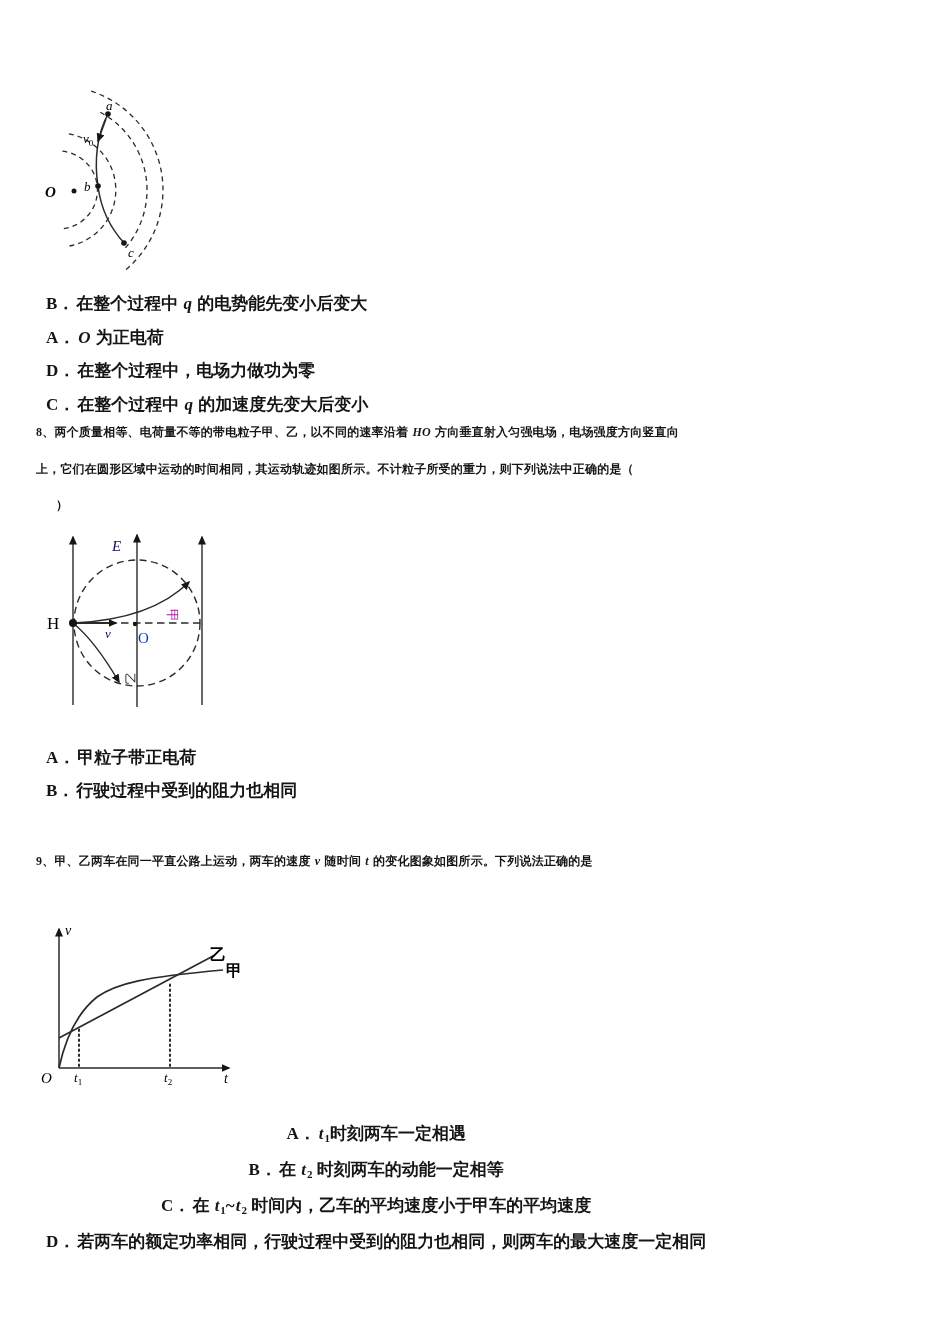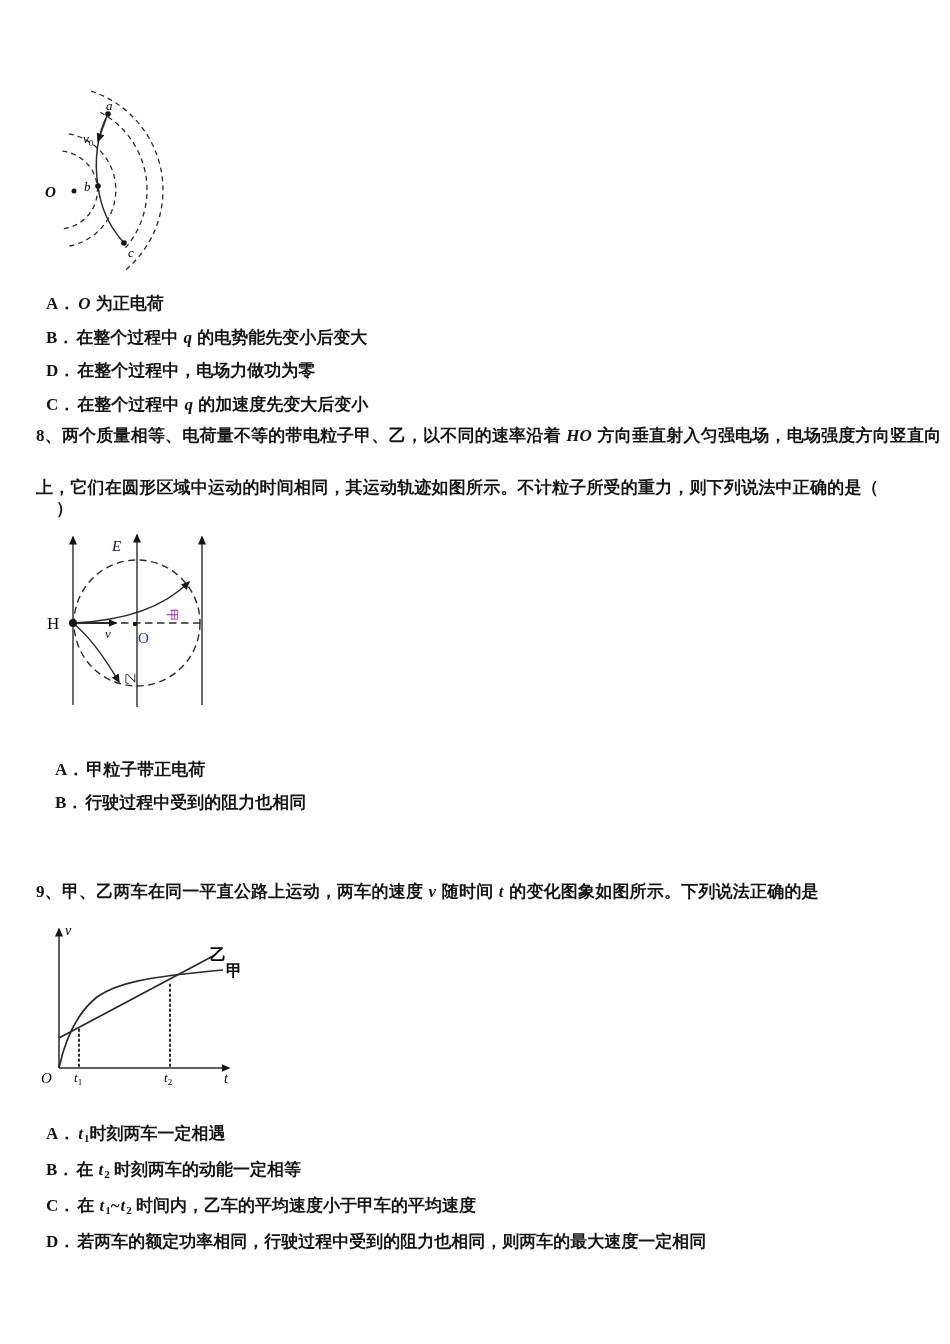--- a/index.html
+++ b/index.html
@@ -1,18 +1,18 @@
 <!DOCTYPE html>
 <html><head>
 <meta charset="utf-8">
 <style>
   html,body{margin:0;padding:0;background:#ffffff;}
   .page{position:relative;width:950px;height:1344px;background:#ffffff;overflow:hidden;
         font-family:"Liberation Serif","DejaVu Serif",serif;color:#151515;}
-  .line{position:absolute;white-space:nowrap;font-size:17px;font-weight:700;letter-spacing:0.2px;}
+  .line{position:absolute;white-space:nowrap;font-size:12px;font-weight:700;letter-spacing:0.2px;}
   .opts{position:absolute;font-size:17px;font-weight:700;}
   .opt{white-space:nowrap;}
   .opt .k{margin-right:2px;}
   .it{font-style:italic;padding:0 1px;}
   .sub{font-size:11px;vertical-align:-3px;}
   .fig{position:absolute;}
   svg text{font-family:"Liberation Serif","DejaVu Serif",serif;}
   .ital{font-style:italic;}
 </style>
 </head>
@@ -41,28 +41,28 @@
       <circle cx="89" cy="158" r="2.8"></circle>
     </g>
     <text x="10" y="112" font-size="15" class="ital" font-weight="bold">O</text>
     <text x="71" y="25" font-size="13" class="ital">a</text>
     <text x="49" y="106" font-size="13" class="ital">b</text>
     <text x="93" y="172" font-size="13" class="ital">c</text>
     <text x="48" y="58" font-size="13"><tspan class="ital">v</tspan><tspan dy="3" font-size="9">0</tspan></text>
   </svg>
 
   <div class="opts" style="left:46px;top:287px;line-height:33.5px;">
+    <div class="opt"><span class="k">B．</span><span><span>在整个过程中 </span><span class="it">q</span><span> 的电势能先变小后变大</span></span></div>
     <div class="opt"><span class="k">A．</span><span><span class="it">O</span><span> 为正电荷</span></span></div>
-    <div class="opt"><span class="k">B．</span><span><span>在整个过程中 </span><span class="it">q</span><span> 的电势能先变小后变大</span></span></div>
     <div class="opt"><span class="k">D．</span><span><span>在整个过程中，电场力做功为零</span></span></div>
     <div class="opt"><span class="k">C．</span><span><span>在整个过程中 </span><span class="it">q</span><span> 的加速度先变大后变小</span></span></div>
   </div>
 
   <div class="line" style="left:36px;top:424px;"><span>8、两个质量相等、电荷量不等的带电粒子甲、乙，以不同的速率沿着 </span><span class="it">HO</span><span> 方向垂直射入匀强电场，电场强度方向竖直向</span></div>
-  <div class="line" style="left:36px;top:476px;text-align:right;"><span>上，它们在圆形区域中运动的时间相同，其运动轨迹如图所示。不计粒子所受的重力，则下列说法中正确的是（</span></div>
+  <div class="line" style="left:36px;top:461px;text-align:right;"><span>上，它们在圆形区域中运动的时间相同，其运动轨迹如图所示。不计粒子所受的重力，则下列说法中正确的是（</span></div>
   <div class="line" style="left:56px;top:497px;"><span>）</span></div>
 
   <svg class="fig" style="left:40px;top:525px;" width="185" height="192" viewBox="0 0 185 192">
     <g stroke="#2a2a2a" fill="none" stroke-width="1.4">
       <line x1="33" y1="180" x2="33" y2="12" marker-end="url(#arr)"></line>
       <line x1="97" y1="182" x2="97" y2="10" marker-end="url(#arr)"></line>
       <line x1="162" y1="180" x2="162" y2="12" marker-end="url(#arr)"></line>
       <circle cx="97" cy="98" r="63" stroke-dasharray="7 4.5"></circle>
       <line x1="33" y1="98" x2="160" y2="98" stroke-dasharray="7.5 4.5"></line>
       <line x1="37" y1="98" x2="76" y2="98" stroke-width="1.8" marker-end="url(#arr)"></line>
@@ -72,45 +72,45 @@
     <circle cx="33" cy="98" r="4" fill="#151515"></circle>
     <circle cx="95" cy="99" r="2.2" fill="#151515"></circle>
     <text x="72" y="26" font-size="15" class="ital" fill="#14145a">E</text>
     <text x="7" y="104" font-size="17">H</text>
     <text x="65" y="113" font-size="13" class="ital" fill="#14145a">v</text>
     <text x="98" y="118" font-size="15" fill="#1535c0">O</text>
     <text x="128" y="84" font-size="13" fill="#a020a0" transform="rotate(90 128 84)">甲</text>
     <text x="86" y="148" font-size="12" fill="#2a2a2a" transform="rotate(90 86 148)">乙</text>
   </svg>
 
-  <div class="opts" style="left:55px;top:741px;line-height:33px;margin-top:12px;">
+  <div class="opts" style="left:46px;top:741px;line-height:33px;">
     <div class="opt"><span class="k">A．</span><span><span>甲粒子带正电荷</span></span></div>
     <div class="opt"><span class="k">B．</span><span><span>行驶过程中受到的阻力也相同</span></span></div>
   </div>
 
-  <div class="line" style="left:36px;top:880px;"><span>9、甲、乙两车在同一平直公路上运动，两车的速度 </span><span class="it">v</span><span> 随时间 </span><span class="it">t</span><span> 的变化图象如图所示。下列说法正确的是</span></div>
+  <div class="line" style="left:36px;top:853px;"><span>9、甲、乙两车在同一平直公路上运动，两车的速度 </span><span class="it">v</span><span> 随时间 </span><span class="it">t</span><span> 的变化图象如图所示。下列说法正确的是</span></div>
 
   <svg class="fig" style="left:35px;top:915px;" width="215" height="182" viewBox="0 0 215 182">
     <g stroke="#2a2a2a" fill="none" stroke-width="1.5">
       <line x1="24" y1="153" x2="24" y2="14" marker-end="url(#arr)"></line>
       <line x1="24" y1="153" x2="194" y2="153" marker-end="url(#arr)"></line>
       <line x1="24" y1="123" x2="180" y2="40" stroke-width="1.7"></line>
       <path d="M24,153 C30,125 42,98 62,82 C82,68 110,62 188,55" stroke-width="1.7"></path>
       <line x1="44" y1="151" x2="44" y2="113" stroke-width="2" stroke-dasharray="1.5 3.5" stroke-linecap="round"></line>
       <line x1="135" y1="151" x2="135" y2="66" stroke-width="2" stroke-dasharray="1.5 3.5" stroke-linecap="round"></line>
     </g>
     <text x="6" y="168" font-size="15" class="ital">O</text>
     <text x="30" y="20" font-size="14" class="ital">v</text>
     <text x="189" y="168" font-size="14" class="ital">t</text>
     <text x="39" y="167" font-size="13"><tspan class="ital">t</tspan><tspan dy="3" font-size="9">1</tspan></text>
     <text x="129" y="167" font-size="13"><tspan class="ital">t</tspan><tspan dy="3" font-size="9">2</tspan></text>
     <text x="175" y="45" font-size="16" font-weight="bold">乙</text>
     <text x="191" y="61" font-size="16" font-weight="bold">甲</text>
   </svg>
 
-  <div class="opts" style="left:46px;top:1118px;line-height:32px;">
+  <div class="opts" style="left:46px;top:1118px;line-height:32px;text-align:center;">
     <div class="opt"><span class="k">A．</span><span><span class="it">t</span><span class="sub">1</span><span>时刻两车一定相遇</span></span></div>
     <div class="opt"><span class="k">B．</span><span><span>在 </span><span class="it">t</span><span class="sub">2</span><span> 时刻两车的动能一定相等</span></span></div>
     <div class="opt"><span class="k">C．</span><span><span>在 </span><span class="it">t</span><span class="sub">1</span><span>~</span><span class="it">t</span><span class="sub">2</span><span> 时间内，乙车的平均速度小于甲车的平均速度</span></span></div>
     <div class="opt"><span class="k">D．</span><span><span>若两车的额定功率相同，行驶过程中受到的阻力也相同，则两车的最大速度一定相同</span></span></div>
   </div>
 
 </div>
 
 </body></html>

